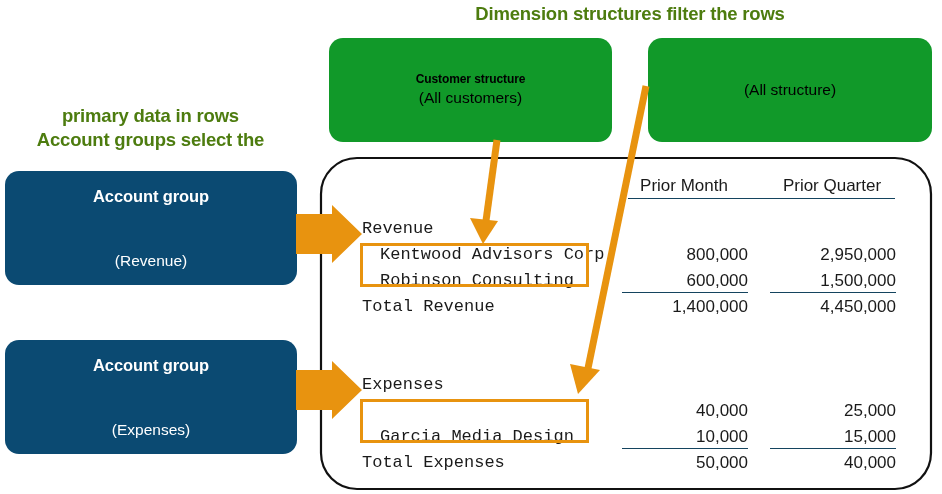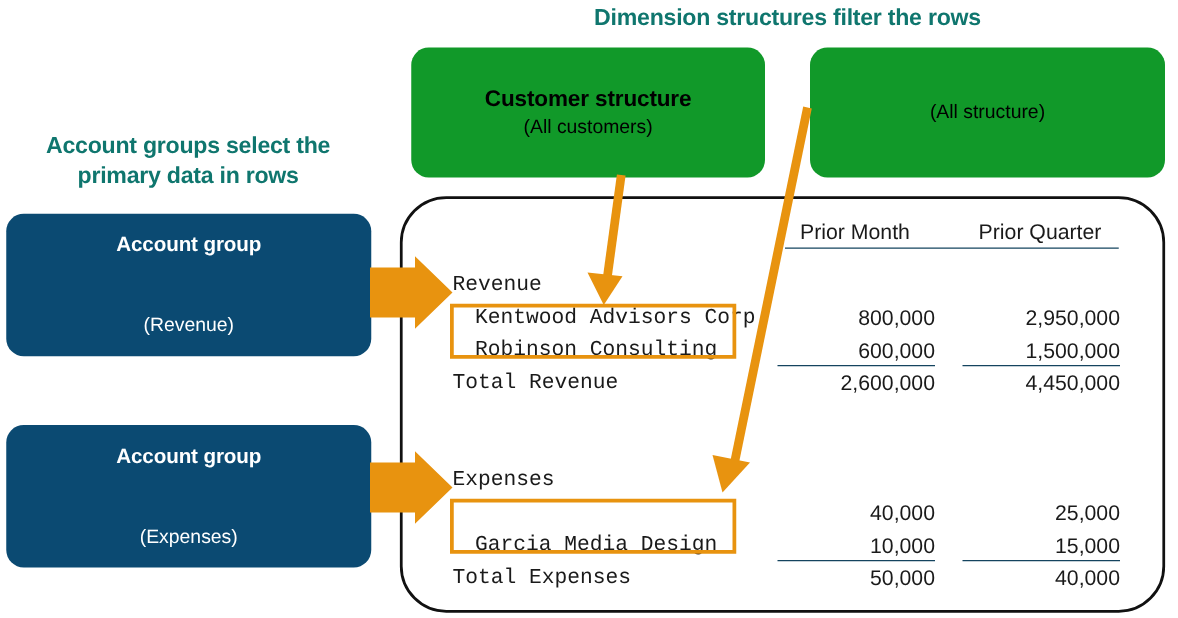--- a/index.html
+++ b/index.html
@@ -13,21 +13,21 @@
     height: 494px;
     background: #ffffff;
     font-family: "Liberation Sans", sans-serif;
     overflow: hidden;
   }
   .abs { position: absolute; }
 
   
   .heading {
     font-weight: bold;
-    color: #0f766e;
+    color: #4d7c0f;
     text-align: center;
     line-height: 1.28;
     letter-spacing: -0.2px;
   }
   #heading-dimension {
     left: 380px; top: 2px; width: 500px;
     font-size: 18.5px;
   }
   #heading-account {
     left: 8px; top: 104px; width: 285px;
@@ -39,21 +39,21 @@
     background: #119929;
     border-radius: 14px;
     color: #000000;
     display: flex;
     flex-direction: column;
     align-items: center;
     justify-content: center;
     line-height: 1.32;
   }
   .green-box .b-title {
-    font-size: 18px;
+    font-size: 12px;
     font-weight: bold;
     letter-spacing: -0.1px;
   }
   .green-box .b-sub {
     font-size: 15.5px;
     font-weight: normal;
   }
   #box-customer { left: 329px; top: 38px; width: 283px; height: 104px; }
   #box-project  { left: 648px; top: 38px; width: 284px; height: 104px; }
 
@@ -140,22 +140,22 @@
   }
 </style>
 </head>
 <body>
 
 <div id="stage">
 
   <div class="abs heading" id="heading-dimension">Dimension structures filter the rows</div>
 
   <div class="abs heading" id="heading-account">
+    <div>primary data in rows</div>
     <div>Account groups select the</div>
-    <div>primary data in rows</div>
   </div>
 
   <div class="abs green-box" id="box-customer">
     <div class="b-title">Customer structure</div>
     <div class="b-sub">(All customers)</div>
   </div>
 
   <div class="abs green-box" id="box-project">
     <div class="b-sub">(All structure)</div>
   </div>
@@ -209,21 +209,21 @@
       <span class="cell-label indent">Robinson Consulting</span>
       <span class="cell-v1">600,000</span>
       <span class="cell-v2">1,500,000</span>
     </div>
 
     <div class="rule" style="left:260px; top:116px; width:126px;"></div>
     <div class="rule" style="left:408px; top:116px; width:126px;"></div>
 
     <div class="tbl-row" style="top:118px;">
       <span class="cell-label">Total Revenue</span>
-      <span class="cell-v1">2,600,000</span>
+      <span class="cell-v1">1,400,000</span>
       <span class="cell-v2">4,450,000</span>
     </div>
 
     <div class="tbl-row" style="top:196px;">
       <span class="cell-label">Expenses</span>
     </div>
 
     <div class="tbl-row" style="top:222px;">
       <span class="cell-v1">40,000</span>
       <span class="cell-v2">25,000</span>

